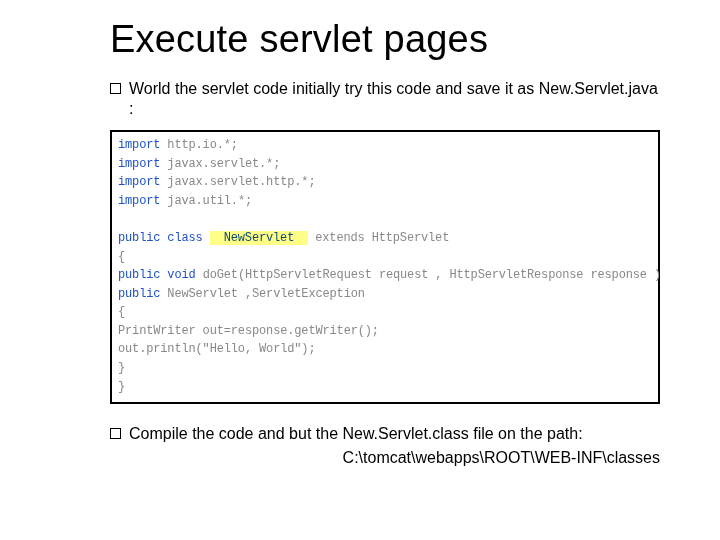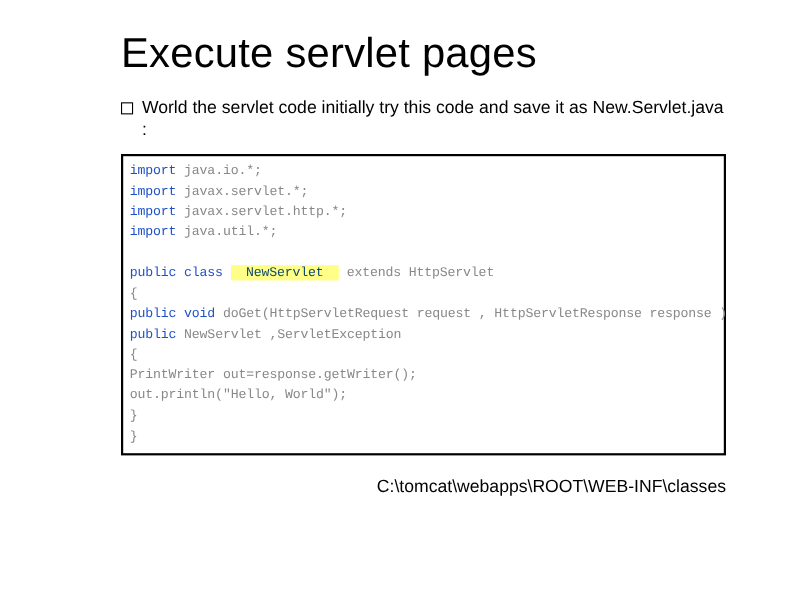--- a/index.html
+++ b/index.html
@@ -11,21 +11,20 @@
     font-family: Arial, Helvetica, sans-serif;
     color: #000;
     overflow: hidden;
   }
   .slide {
     position: relative;
     width: 720px;
     height: 396px;
     box-sizing: border-box;
     padding: 18px 60px 24px 110px;
-    margin-top: 10px;
   }
   .title {
     font-size: 38px;
     font-weight: 400;
     margin: 0 0 18px 0;
     letter-spacing: 0.2px;
   }
   .bullet {
     display: flex;
     align-items: flex-start;
@@ -80,31 +79,35 @@
 <div class="slide">
 
   <h1 class="title">Execute servlet pages</h1>
 
   <div class="bullet">
     <span class="glyph"></span>
     <span class="text">World the servlet code initially try this code and save it as New.Servlet.java :</span>
   </div>
 
   <div class="codebox">
-<pre><span class="kw">import</span><span> java.io.*;</span>
+<pre><span class="kw">import</span><span> http.io.*;</span>
 <span class="kw">import</span><span> javax.servlet.*;</span>
 <span class="kw">import</span><span> javax.servlet.http.*;</span>
 <span class="kw">import</span><span> java.util.*;</span>
 <span></span>
 <span class="kw">public class </span><span class="hl">NewServlet</span><span> extends HttpServlet</span>
 <span>{</span>
 <span class="kw">public void</span><span> doGet(HttpServletRequest request , HttpServletResponse response )</span>
 <span class="kw">public</span><span> NewServlet ,ServletException</span>
 <span>{</span>
 <span>PrintWriter out=response.getWriter();</span>
 <span>out.println("Hello, World");</span>
 <span>}</span>
 <span>}</span></pre>
   </div>
 
+  <div class="bullet">
+    <span class="glyph"></span>
+    <span class="text">Compile the code and but the New.Servlet.class file on the path:</span>
+  </div>
   <div class="subline">C:\tomcat\webapps\ROOT\WEB-INF\classes</div>
 
 </div>
 
 </body></html>

